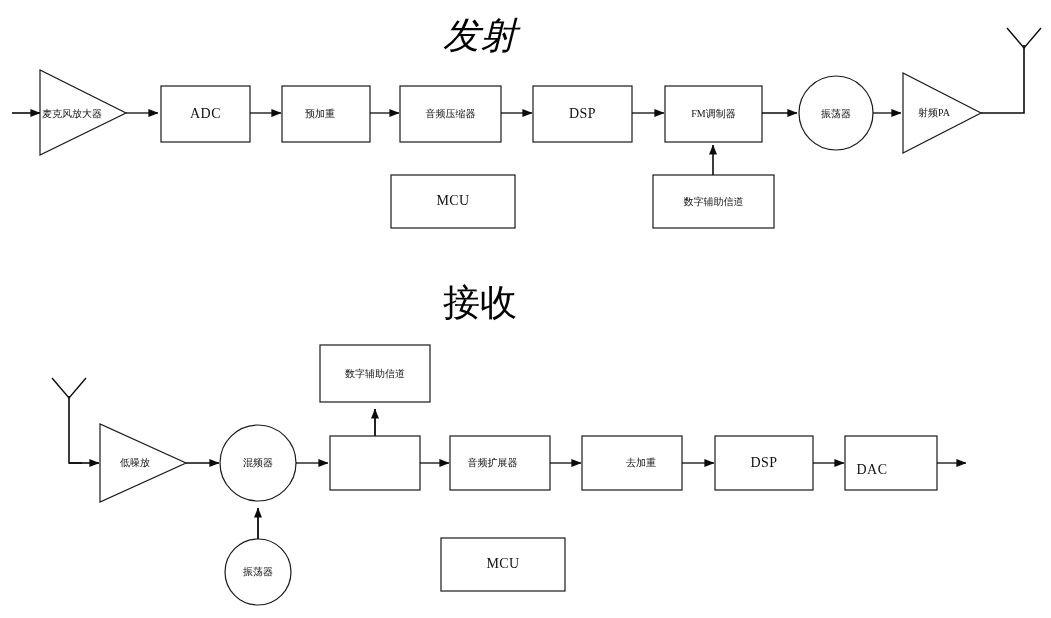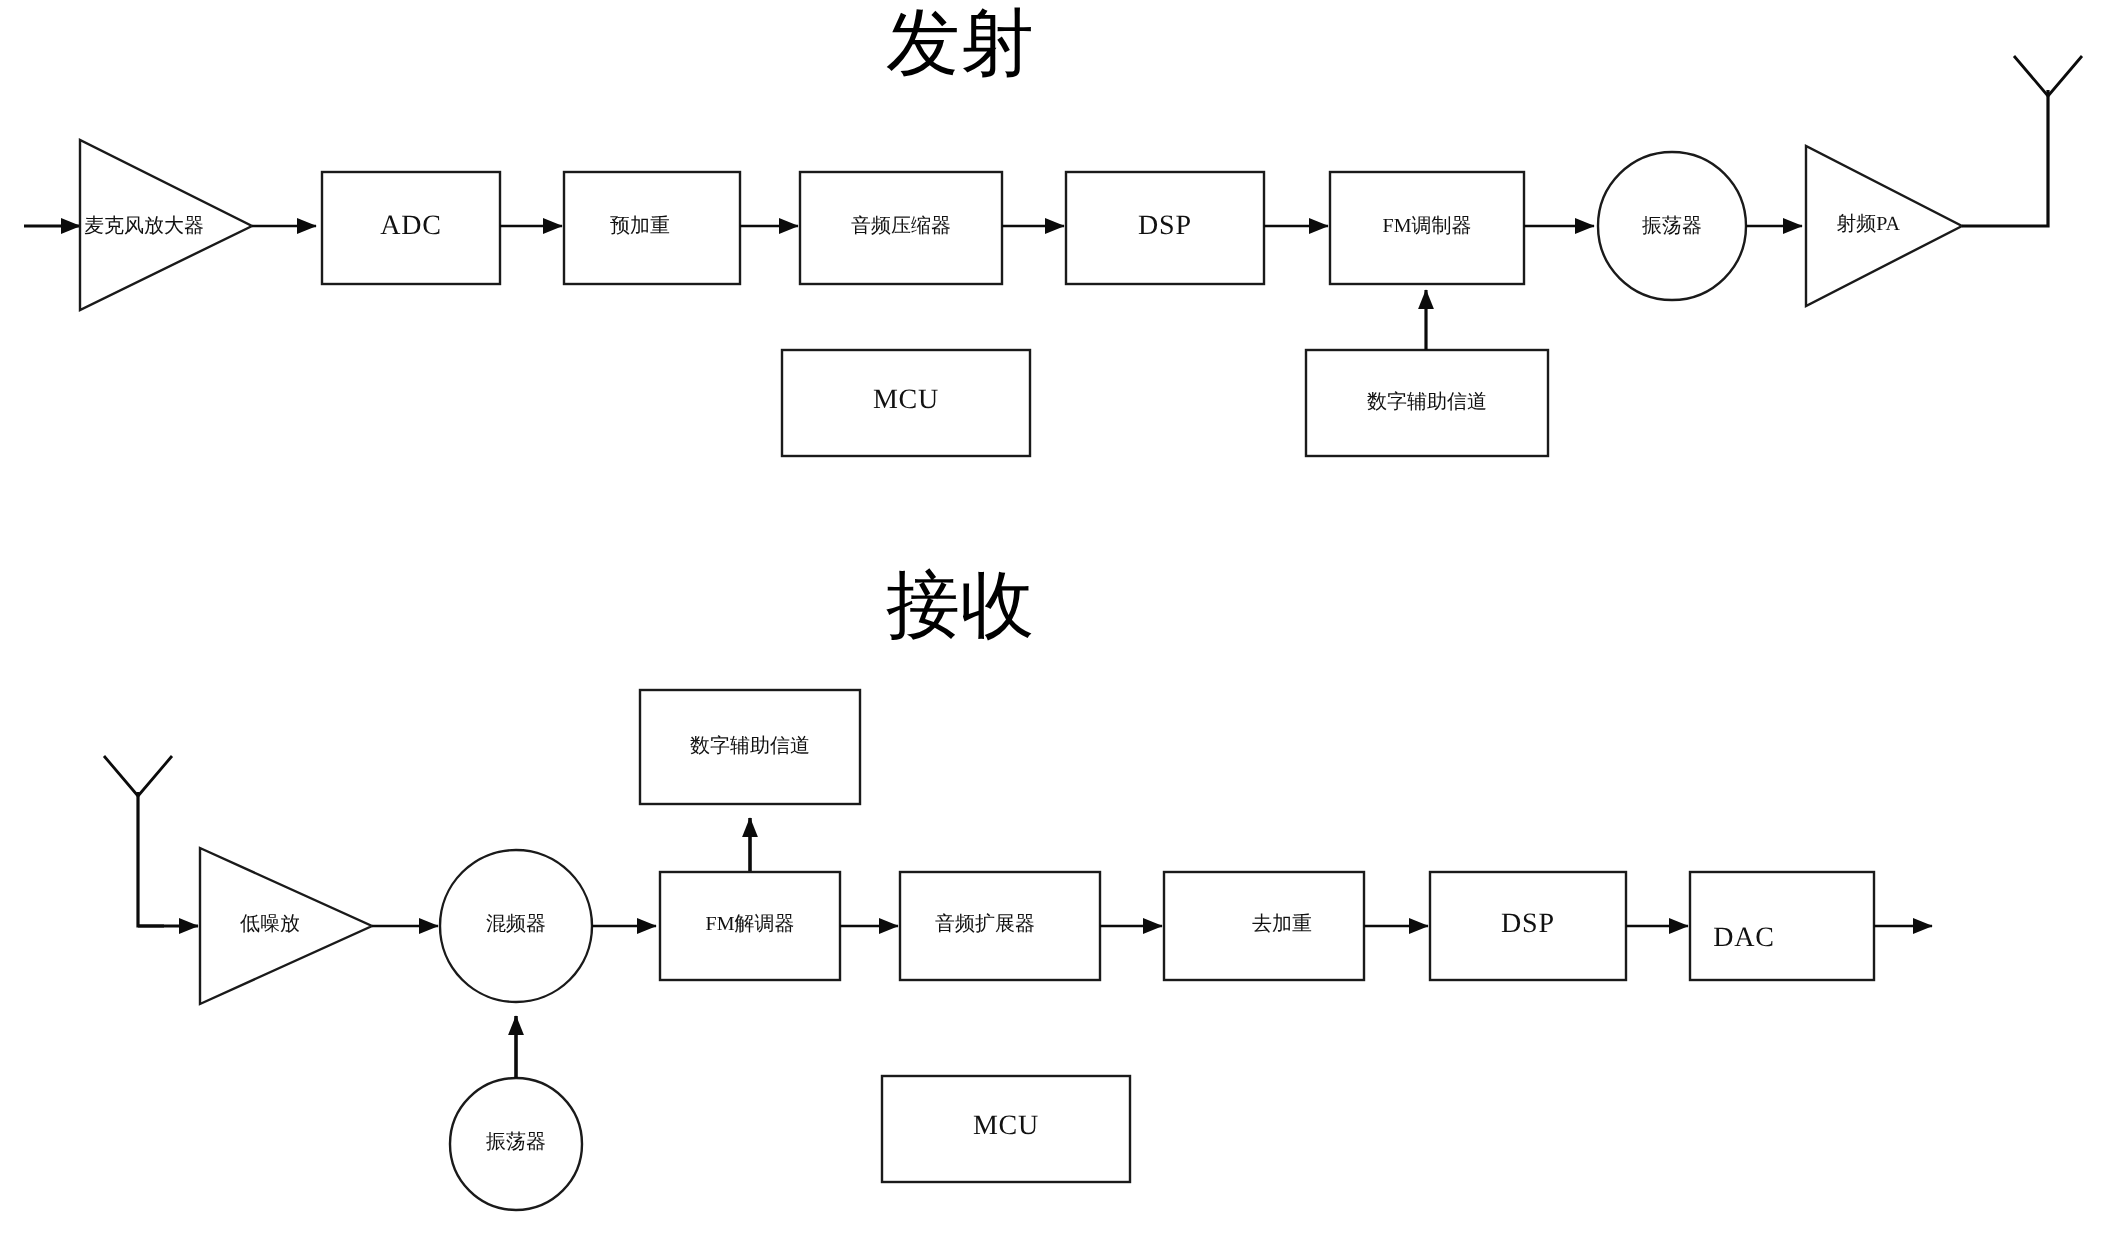--- a/index.html
+++ b/index.html
@@ -126,21 +126,21 @@
       <line x1="813" y1="463" x2="844" y2="463" stroke="#0b0b0b" stroke-width="1.3" marker-end="url(#arrow)"></line>
 
       <rect x="845" y="436" width="92" height="54"></rect>
       <line x1="937" y1="463" x2="966" y2="463" stroke="#0b0b0b" stroke-width="1.3" marker-end="url(#arrow)"></line>
 
       <rect x="441" y="538" width="124" height="53"></rect>
 
     </g>
   </svg>
 
-  <div class="section-title" style="left:443px; top:3px;">发射</div>
+  <div class="section-title" style="left:443px; top:17px;font-style:italic;">发射</div>
 
   <div class="node-label wrap lbl-cjk" style="left:30px; top:90px; width:84px; height:48px;">麦克风放大器</div>
 
   <div class="node-label lbl-latin" style="left:161px; top:86px; width:89px; height:56px;">ADC</div>
 
   <div class="node-label lbl-cjk" style="left:282px; top:86px; width:76px; height:56px;">预加重</div>
 
   <div class="node-label lbl-cjk" style="left:400px; top:86px; width:101px; height:56px;">音频压缩器</div>
 
   <div class="node-label lbl-latin" style="left:533px; top:86px; width:99px; height:56px;">DSP</div>
@@ -158,21 +158,20 @@
   <div class="section-title" style="left:443px; top:284px;">接收</div>
 
   <div class="node-label lbl-cjk" style="left:100px; top:440px; width:70px; height:46px;">低噪放</div>
 
   <div class="node-label lbl-cjk" style="left:221px; top:436px; width:74px; height:54px;">混频器</div>
 
   <div class="node-label lbl-cjk" style="left:221px; top:546px; width:74px; height:52px;">振荡器</div>
 
   <div class="node-label lbl-cjk" style="left:320px; top:345px; width:110px; height:57px;">数字辅助信道</div>
 
-  <div class="node-label lbl-cjk" style="left:330px; top:436px; width:90px; height:54px;">FM解调器</div>
 
   <div class="node-label lbl-cjk" style="left:450px; top:436px; width:85px; height:54px;">音频扩展器</div>
 
   <div class="node-label lbl-cjk" style="left:582px; top:436px; width:118px; height:54px;">去加重</div>
 
   <div class="node-label lbl-latin" style="left:715px; top:436px; width:98px; height:54px;">DSP</div>
 
   <div class="node-label lbl-latin" style="left:826px; top:436px; width:92px; height:68px;">DAC</div>
 
   <div class="node-label lbl-latin" style="left:441px; top:538px; width:124px; height:53px;">MCU</div>

